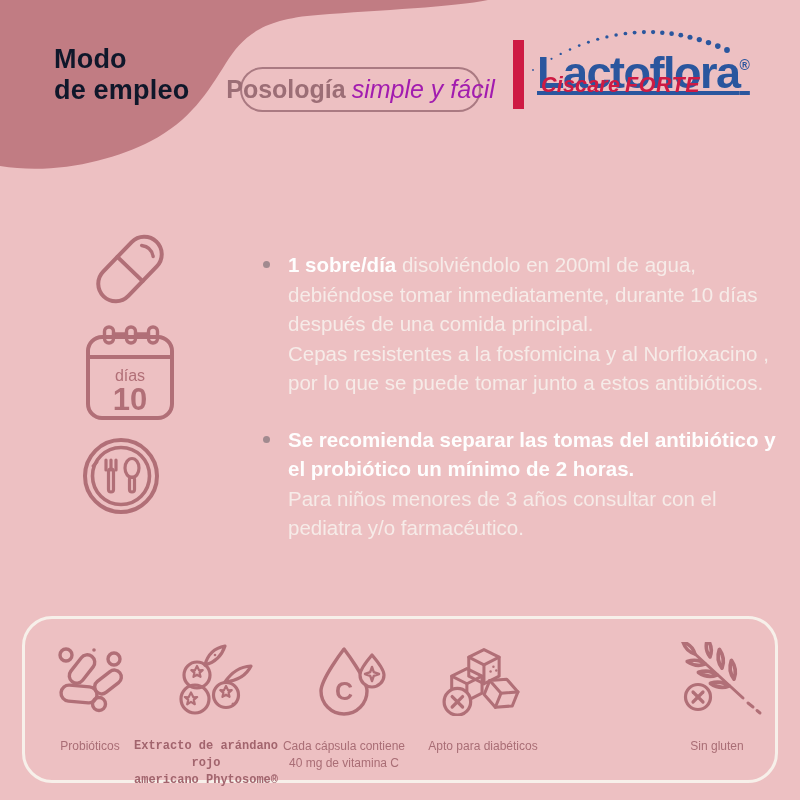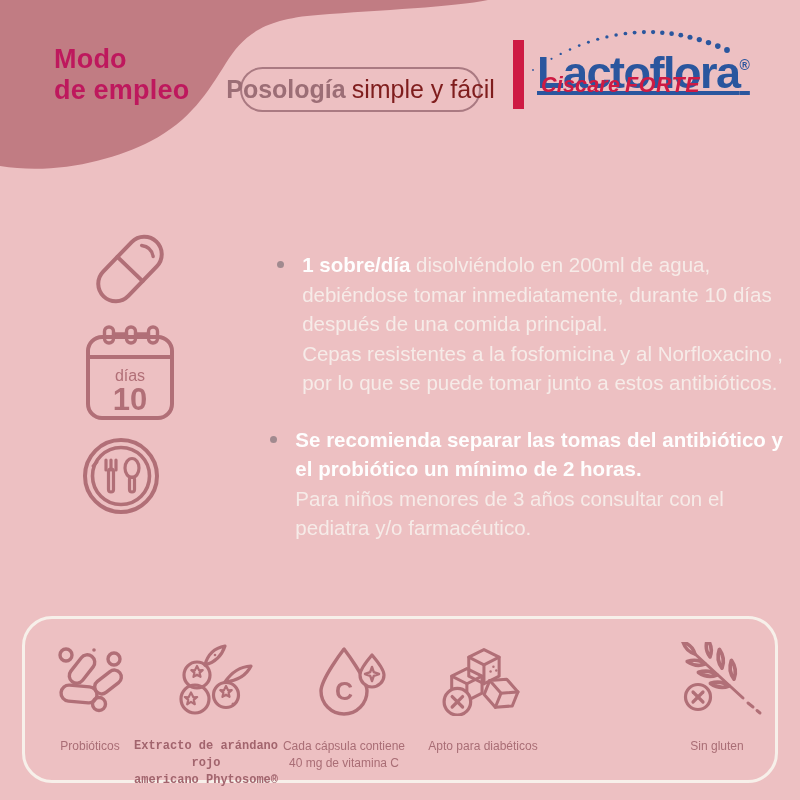--- a/index.html
+++ b/index.html
@@ -6,46 +6,46 @@
   .stage{
     position:relative;width:800px;height:800px;overflow:hidden;
     background:#edc0c2;
     font-family:"Liberation Sans", sans-serif;
   }
   .abs{position:absolute;}
   
   .blob-svg{position:absolute;left:0;top:0;}
   .section-title{
     position:absolute;left:54px;top:44px;
-    color:#be185d;font-size:27px;font-weight:bold;line-height:31px;letter-spacing:.2px;
+    color:#0f172a;font-size:27px;font-weight:bold;line-height:31px;letter-spacing:.2px;
   }
   .badge{
     position:absolute;left:240px;top:67px;width:237px;height:41px;
     border:2px solid #aa7a82;border-radius:23px;
     display:flex;align-items:center;justify-content:center;
     color:#9c6e76;font-size:25px;white-space:nowrap;
   }
   .badge .b{font-weight:bold;}
-  .badge .i{font-weight:400;margin-left:6px;color:#7f1d1d;}
+  .badge .i{font-style:italic;font-weight:400;margin-left:6px;color:#a21caf;}
   .logo-bar{position:absolute;left:513px;top:40px;width:11px;height:69px;background:#ce1a43;}
   .brand{
     position:absolute;left:537px;top:40px;
     color:#2a569e;font-size:45px;font-weight:bold;letter-spacing:-1.5px;line-height:50px;white-space:nowrap;text-decoration:underline;
   }
   .brand .reg{font-size:14px;letter-spacing:0;vertical-align:18px;}
   .subbrand{
     position:absolute;left:541px;top:73px;
     color:#ce1a43;font-size:21.5px;font-style:italic;font-weight:600;white-space:nowrap;letter-spacing:.2px;
   }
   .subbrand .forte{font-weight:800;margin-left:5px;letter-spacing:.5px;}
   
   .icon{stroke:#b16f77;fill:none;stroke-linecap:round;stroke-linejoin:round;}
   .icon text{font-family:"Liberation Sans", sans-serif;stroke:none;fill:#b16f77;}
   .bullets{position:absolute;left:263px;top:250px;width:520px;}
-  .bullet{display:flex;margin-bottom:27px;justify-content:flex-end;}
+  .bullet{display:flex;margin-bottom:27px;}
   .bullet .dot{flex:0 0 auto;width:7px;height:7px;border-radius:50%;background:#a18a8f;margin:11px 18px 0 0;}
   .bullet .lines{font-size:20.5px;line-height:29.5px;color:#f6ebe8;}
   .bullet .bold{color:#fefefe;font-weight:bold;}
   
   .features-box{
     position:absolute;left:22px;top:616px;width:756px;height:167px;
     border:3px solid #f7f0ea;border-radius:30px;box-sizing:border-box;
   }
   .feat{position:absolute;top:642px;text-align:center;}
   .feat .label{color:#a96d75;font-size:12px;line-height:17px;margin-top:18px;}

